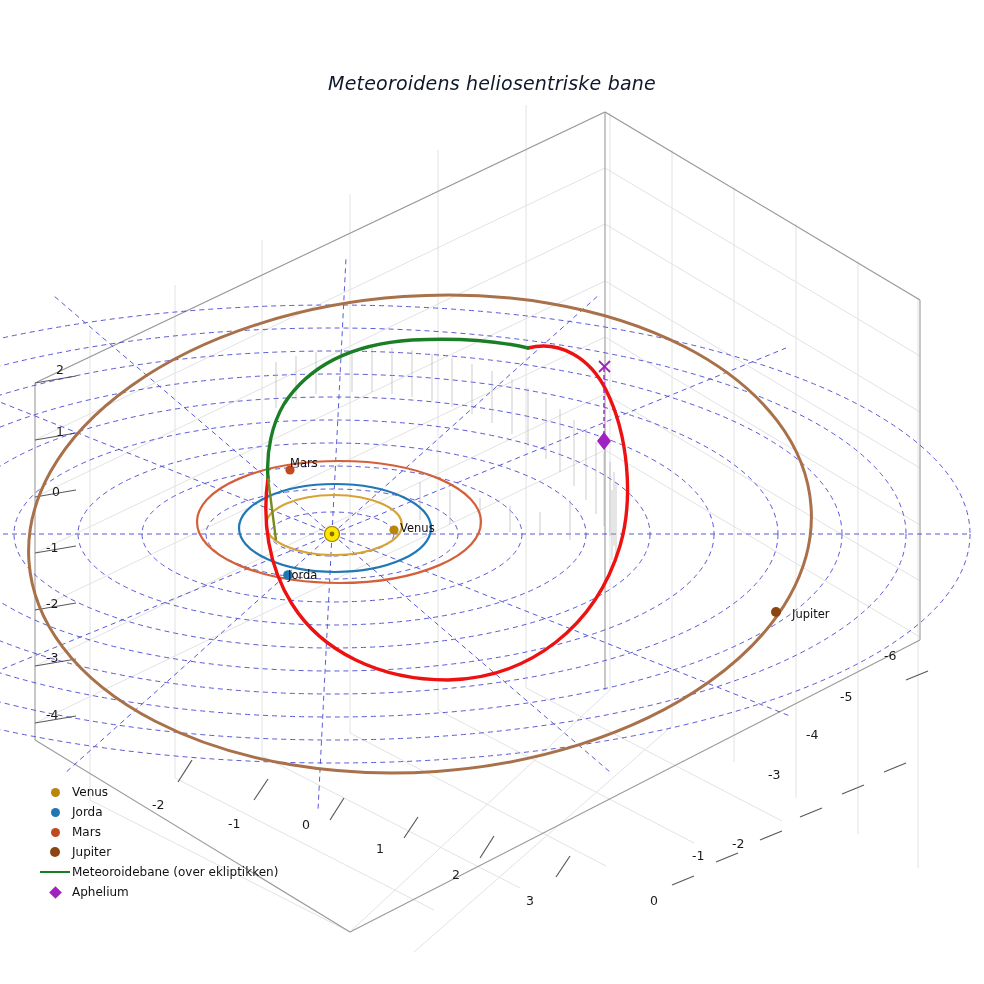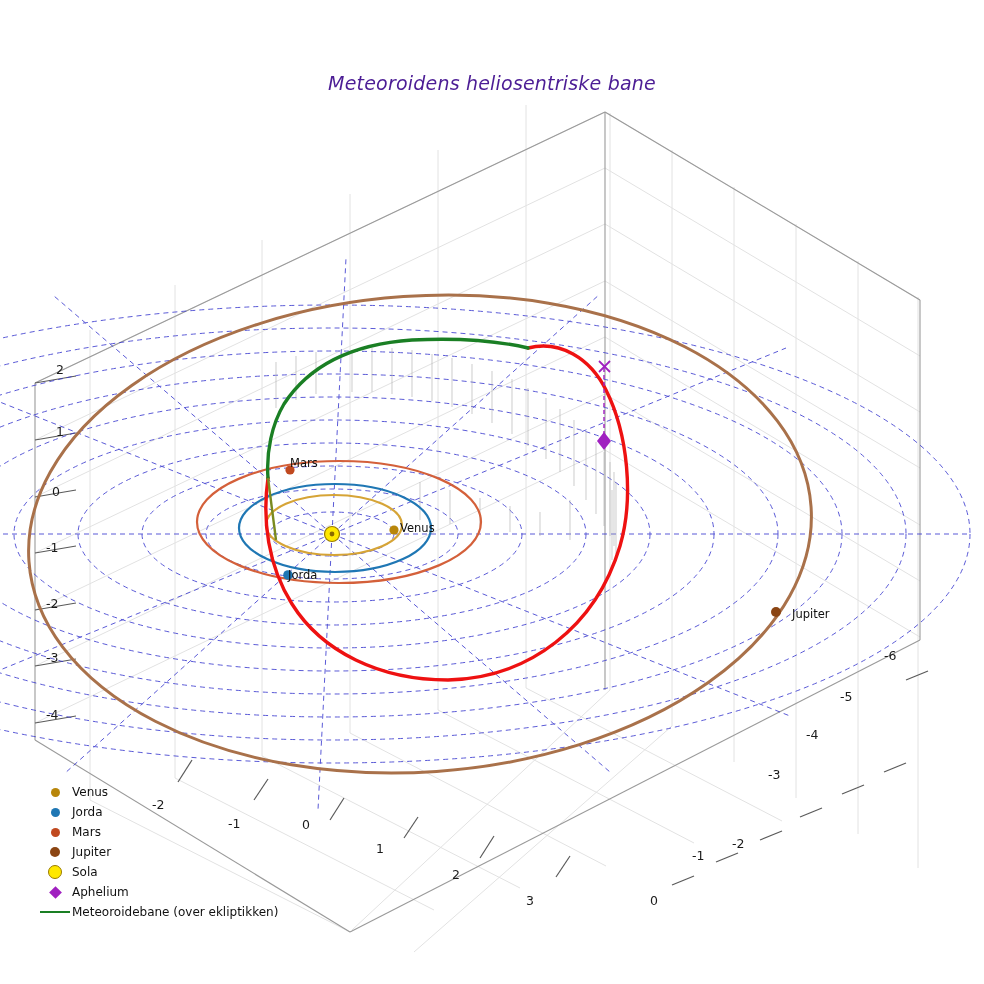--- a/index.html
+++ b/index.html
@@ -24,21 +24,21 @@
   }
   #chart-title {
     position: absolute;
     left: 0;
     top: 72px;
     width: 984px;
     text-align: center;
     font-family: "DejaVu Sans", sans-serif;
     font-size: 19px;
     font-style: italic;
-    color: #4c1d95;
+    color: #0f172a;
     letter-spacing: 0.2px;
   }
   .tick-label {
     position: absolute;
     font-size: 12.5px;
     color: #1a1a1a;
     white-space: nowrap;
   }
   .point-label {
     position: absolute;
@@ -323,36 +323,30 @@
       <span class="legend-label">Mars</span>
     </div>
 
     <div class="legend-row">
       <span class="legend-key">
         <span class="lg-dot" style="width:10px;height:10px;background:#8b4513;"></span>
       </span>
       <span class="legend-label">Jupiter</span>
     </div>
 
-    <div class="legend-row">
-      <span class="legend-key">
-        <span class="lg-dot" style="width:12px;height:12px;background:#ffe800;border:1px solid #9a7b00;"></span>
-      </span>
-      <span class="legend-label">Sola</span>
+
+    <div class="legend-row">
+      <span class="legend-key">
+        <span class="lg-line" style="background:#1a7f24;"></span>
+      </span>
+      <span class="legend-label">Meteoroidebane (over ekliptikken)</span>
     </div>
 
     <div class="legend-row">
       <span class="legend-key">
         <span class="lg-diamond" style="background:#a020c0;"></span>
       </span>
       <span class="legend-label">Aphelium</span>
-    </div>
-
-    <div class="legend-row">
-      <span class="legend-key">
-        <span class="lg-line" style="background:#1a7f24;"></span>
-      </span>
-      <span class="legend-label">Meteoroidebane (over ekliptikken)</span>
     </div>
 
 
   </div>
 </div>
 
 </body></html>

